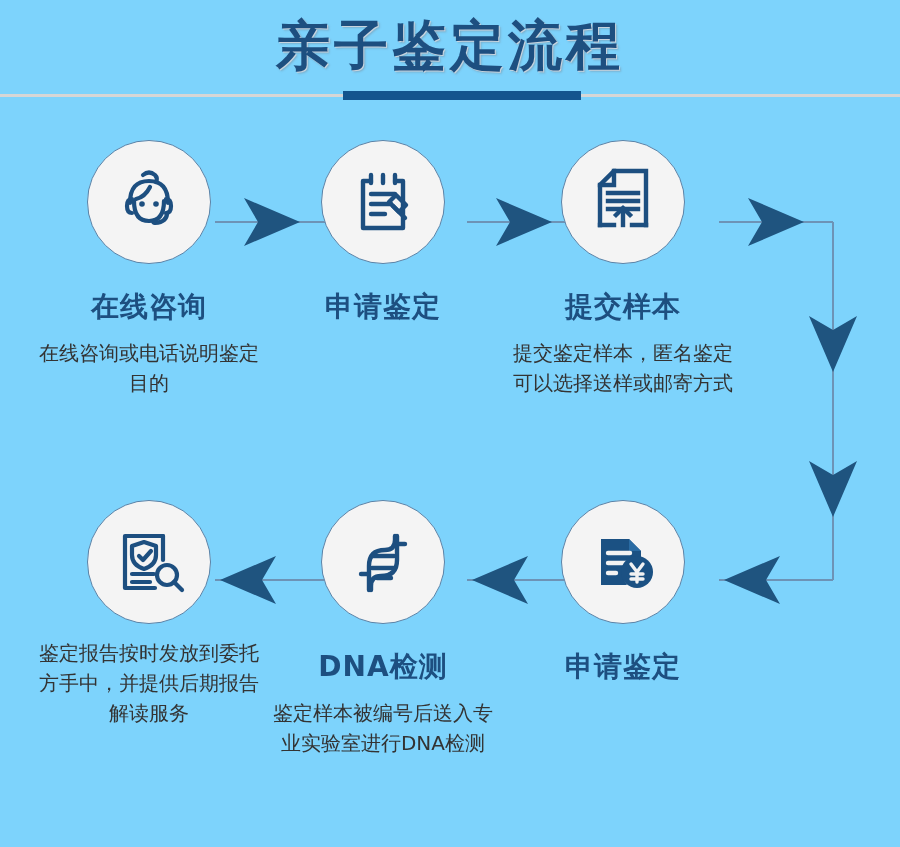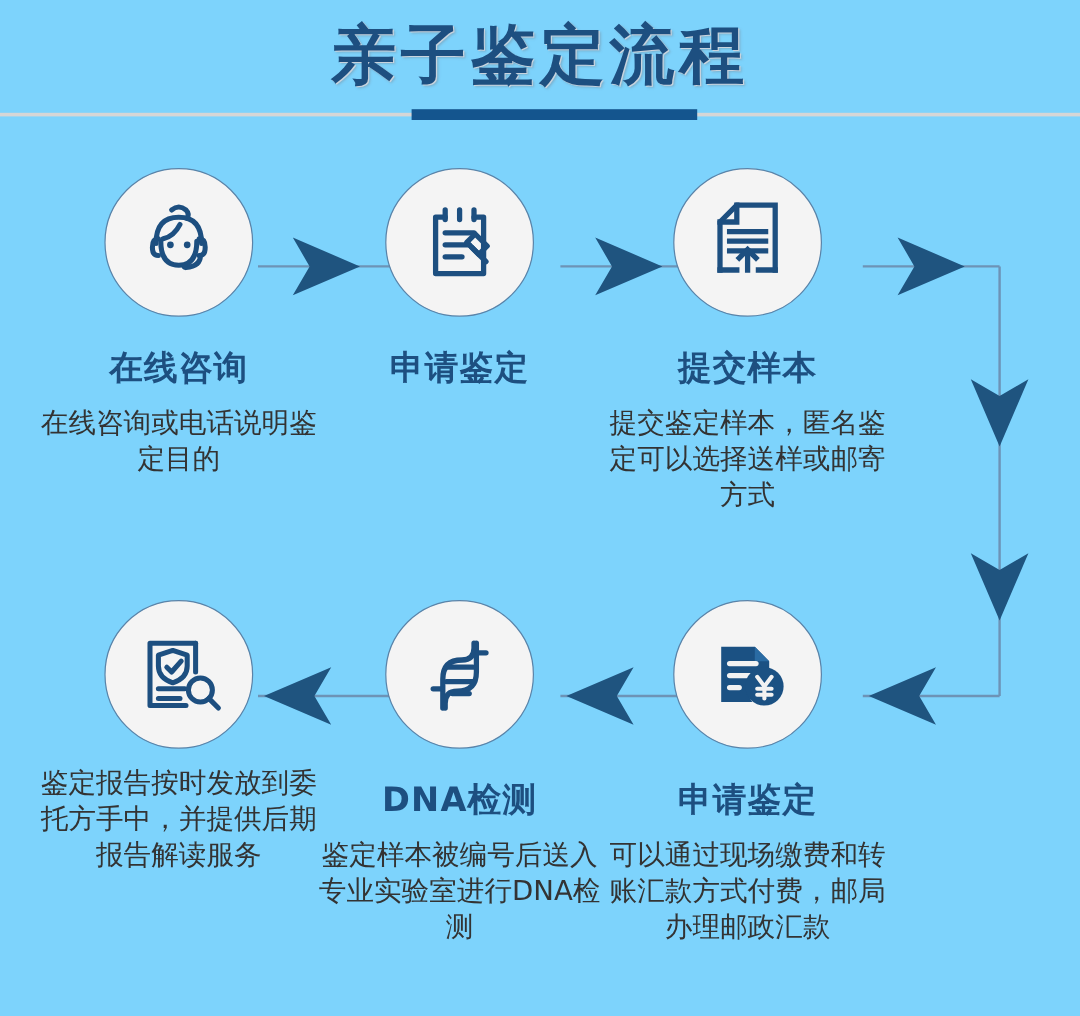--- a/index.html
+++ b/index.html
@@ -100,21 +100,21 @@
   .node-title {
     margin-top: 26px;
     font-size: 28px;
     line-height: 34px;
     font-weight: bold;
     color: #1d4f80;
     letter-spacing: 1px;
   }
   .node-desc {
     margin-top: 14px;
-    font-size: 23px;
+    font-size: 20px;
     line-height: 30px;
     color: #333333;
     padding: 0 8px;
   }
 
   
   .conn {
     position: absolute;
     left: 0;
     top: 0;
@@ -270,17 +270,16 @@
           <circle cx="52" cy="47" r="16" fill="#1b5183"></circle>
           <g stroke="#f2f2f2" stroke-width="3.4" stroke-linecap="round" fill="none">
             <path d="M46 39 l6 8 l6 -8"></path>
             <path d="M46 49 h12"></path>
             <path d="M46 54 h12"></path>
             <path d="M52 47 v10"></path>
           </g>
         </svg>
       </div>
       <div class="node-title">申请鉴定</div>
-      <div class="node-desc">可以通过现场缴费和转账汇款方式付费，邮局办理邮政汇款</div>
     </div>
   </div>
 
 </div>
 
 </body></html>

